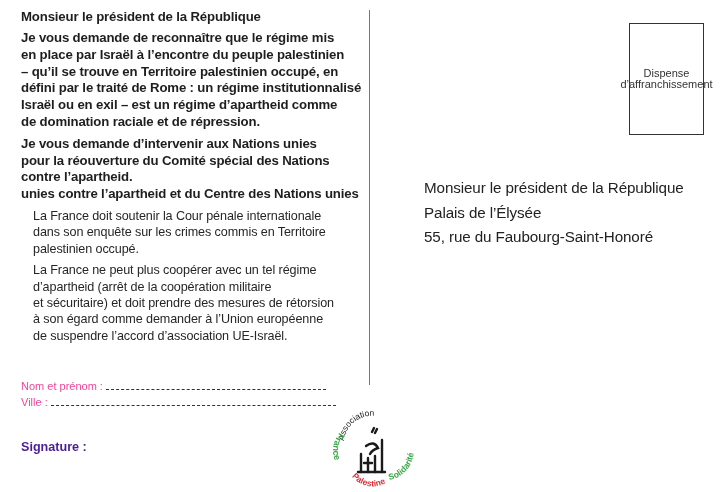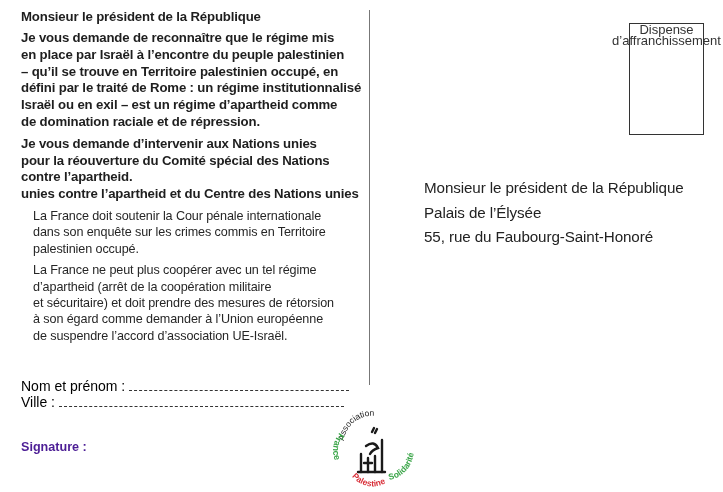--- a/index.html
+++ b/index.html
@@ -5,30 +5,30 @@
   html, body { margin: 0; padding: 0; }
   body {
     width: 723px; height: 492px; background: #ffffff; position: relative; overflow: hidden;
     font-family: "Liberation Sans", "DejaVu Sans", sans-serif; color: #1e1e1e;
   }
   .left { position: absolute; left: 21px; top: 9px; width: 345px; }
   .greeting { font-weight: bold; font-size: 13.2px; line-height: 16px; margin: 0 0 5px 0; letter-spacing: -0.15px; }
   .para-bold { font-weight: bold; font-size: 13.2px; line-height: 16.8px; margin: 0 0 5px 0; letter-spacing: -0.15px; }
   .para { font-size: 12.6px; line-height: 16.4px; margin: 0 0 5px 12px; color: #262626; letter-spacing: -0.1px; }
   .line { display: block; white-space: nowrap; }
-  .field-row { font-size: 14px; line-height: 16px; color: #000000; white-space: nowrap; }
+  .field-row { font-size: 11px; line-height: 16px; color: #ec4899; white-space: nowrap; }
   .blank { display: inline-block; border-bottom: 1px dashed #333; height: 10px; vertical-align: baseline; }
   .form { position: absolute; left: 21px; top: 378px; }
   .signature { position: absolute; left: 21px; top: 440px; font-size: 12.6px; color: #4c1d95; font-weight: bold; }
   .divider { position: absolute; left: 369px; top: 10px; width: 1px; height: 375px; background: #777; }
   .stamp {
     position: absolute; left: 629px; top: 23px; width: 75px; height: 112px;
     border: 1px solid #333; box-sizing: border-box;
-    display: flex; justify-content: center; text-align: center;
-    font-size: 13px; line-height: 11px; color: #333;
+    display: flex; align-items: center; justify-content: center; text-align: center;
+    font-size: 11px; line-height: 11px; color: #333;
   }
   .address { position: absolute; left: 424px; top: 176px; font-size: 15.2px; line-height: 24.6px; color: #222; }
   .address .line { letter-spacing: -0.1px; }
   .logo { position: absolute; left: 328px; top: 410px; width: 86px; height: 80px; }
 </style>
 </head>
 <body>
 
 <div class="left">
   <p class="greeting">Monsieur le président de la République</p>

